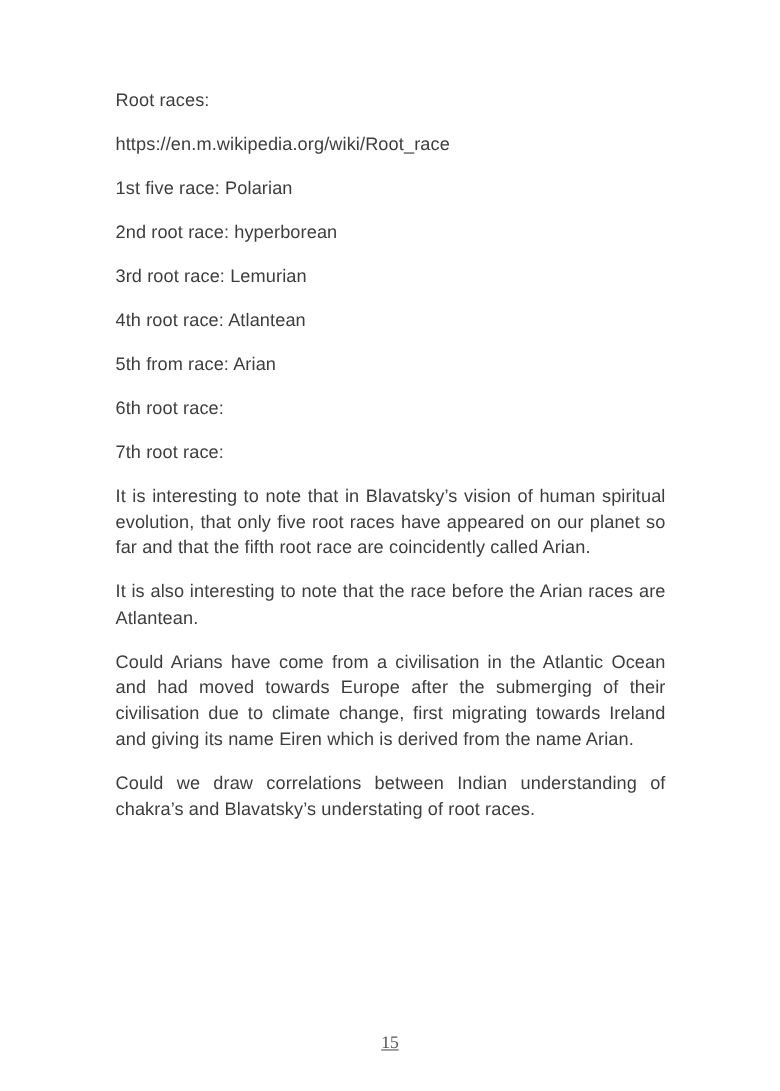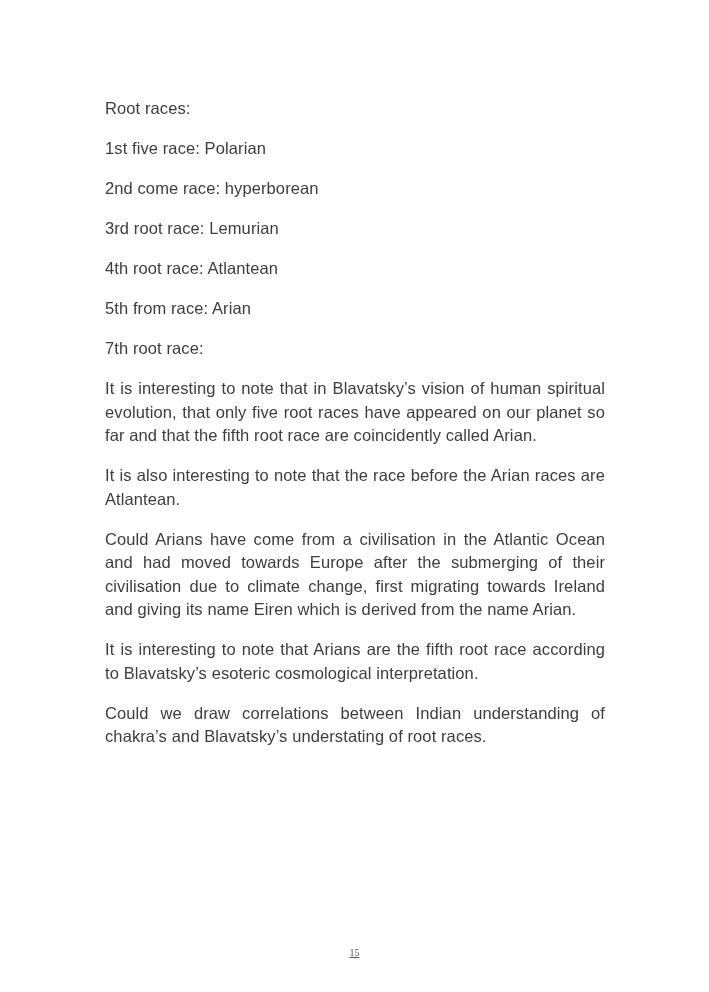--- a/index.html
+++ b/index.html
@@ -14,58 +14,58 @@
     background: #ffffff;
     font-family: "Liberation Sans", sans-serif;
     color: #3d3d3d;
     overflow: hidden;
   }
   .content {
     position: absolute;
     top: 80px;
     left: 105px;
     width: 500px;
-    margin-top: 17px;
   }
   .block {
     font-size: 16.5px;
     line-height: 23.5px;
     font-weight: 400;
     letter-spacing: 0.1px;
     margin-bottom: 16.5px;
     color: #3d3d3d;
   }
   .para {
     text-align: justify;
     text-justify: inter-word;
   }
   .page-number {
     position: absolute;
     bottom: 34px;
     left: 0;
     width: 100%;
     text-align: center;
     font-family: "Liberation Serif", serif;
-    font-size: 10px;
+    font-size: 16px;
     color: #555555;
     text-decoration: underline;
   }
 </style>
 </head>
 <body>
 
 <div class="page">
   <div class="content">
     <p class="block">Root races:</p>
+    <p class="block">https://en.m.wikipedia.org/wiki/Root_race</p>
     <p class="block">1st five race: Polarian</p>
-    <p class="block">2nd come race: hyperborean</p>
+    <p class="block">2nd root race: hyperborean</p>
     <p class="block">3rd root race: Lemurian</p>
     <p class="block">4th root race: Atlantean</p>
     <p class="block">5th from race: Arian</p>
+    <p class="block">6th root race:</p>
     <p class="block">7th root race:</p>
     <p class="block para">It is interesting to note that in Blavatsky’s vision of human spiritual evolution, that only five root races have appeared on our planet so far and that the fifth root race are coincidently called Arian.</p>
     <p class="block para">It is also interesting to note that the race before the Arian races are Atlantean.</p>
     <p class="block para">Could Arians have come from a civilisation in the Atlantic Ocean and had moved towards Europe after the submerging of their civilisation due to climate change, first migrating towards Ireland and giving its name Eiren which is derived from the name Arian.</p>
-    <p class="block para">It is interesting to note that Arians are the fifth root race according to Blavatsky’s esoteric cosmological interpretation.</p>
     <p class="block para">Could we draw correlations between Indian understanding of chakra’s and Blavatsky’s understating of root races.</p>
   </div>
   <div class="page-number">15</div>
 </div>
 
 </body></html>

